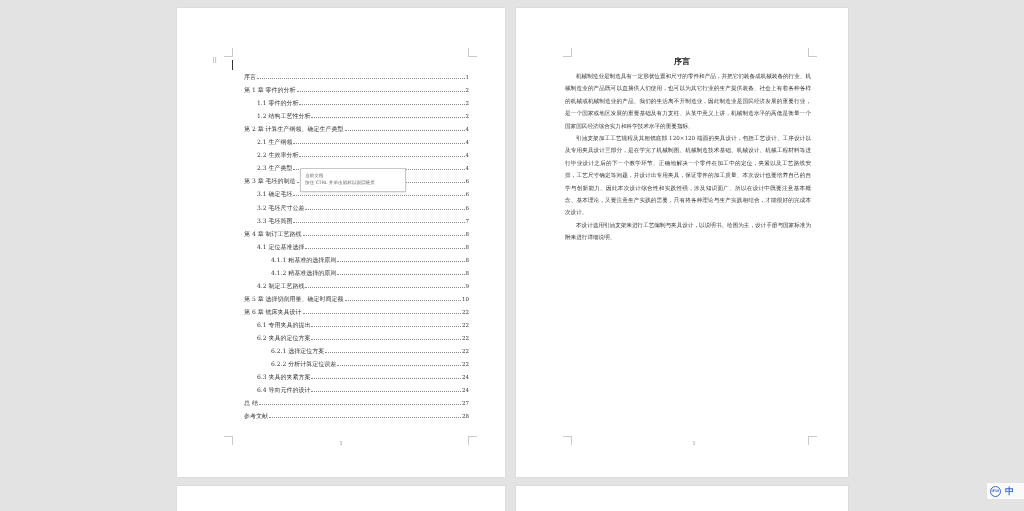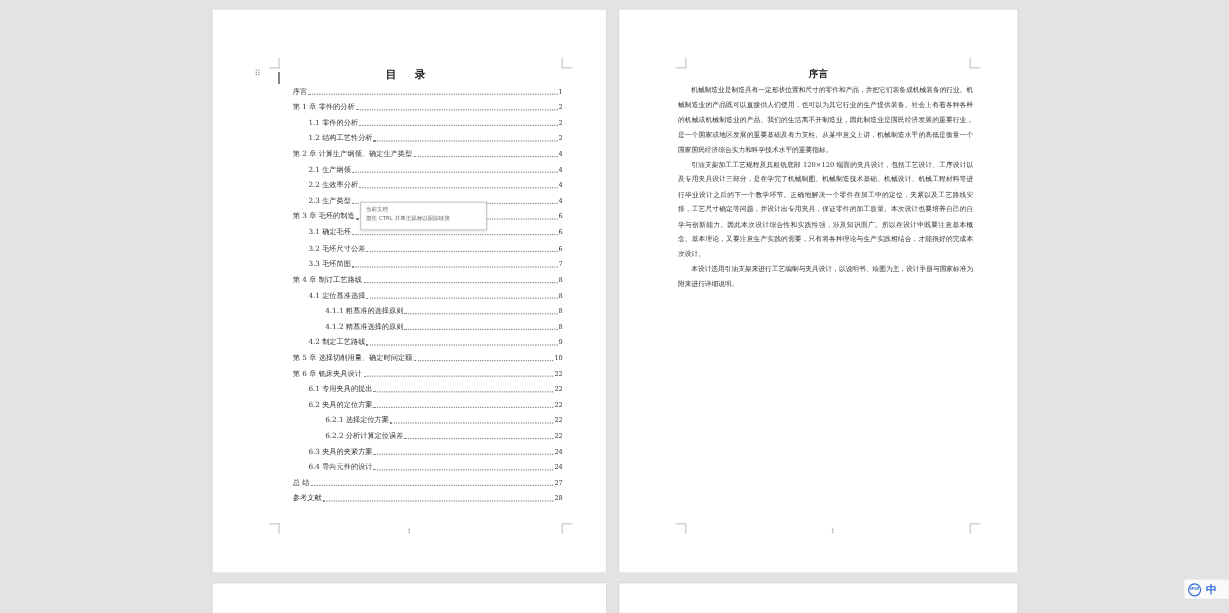--- a/index.html
+++ b/index.html
@@ -92,21 +92,20 @@
 
   <div class="page" id="page1">
     <div class="corner c-tl" style="left:47px;top:40px;"></div>
     <div class="corner c-tr" style="left:291px;top:40px;"></div>
     <div class="corner c-bl" style="left:47px;top:428px;"></div>
     <div class="corner c-br" style="left:291px;top:428px;"></div>
 
     <div class="drag-handle">⠿</div>
     <div class="cursor"></div>
 
-    <div class="toc-title">目 录</div>
 
     <div class="toc-list" id="toc-list">
         <div class="toc-row l1">
           <span class="toc-label">序言</span>
           <span class="toc-dots"></span>
           <span class="toc-page">1</span>
         </div>
         <div class="toc-row l1">
           <span class="toc-label">第 1 章  零件的分析</span>
           <span class="toc-dots"></span>

